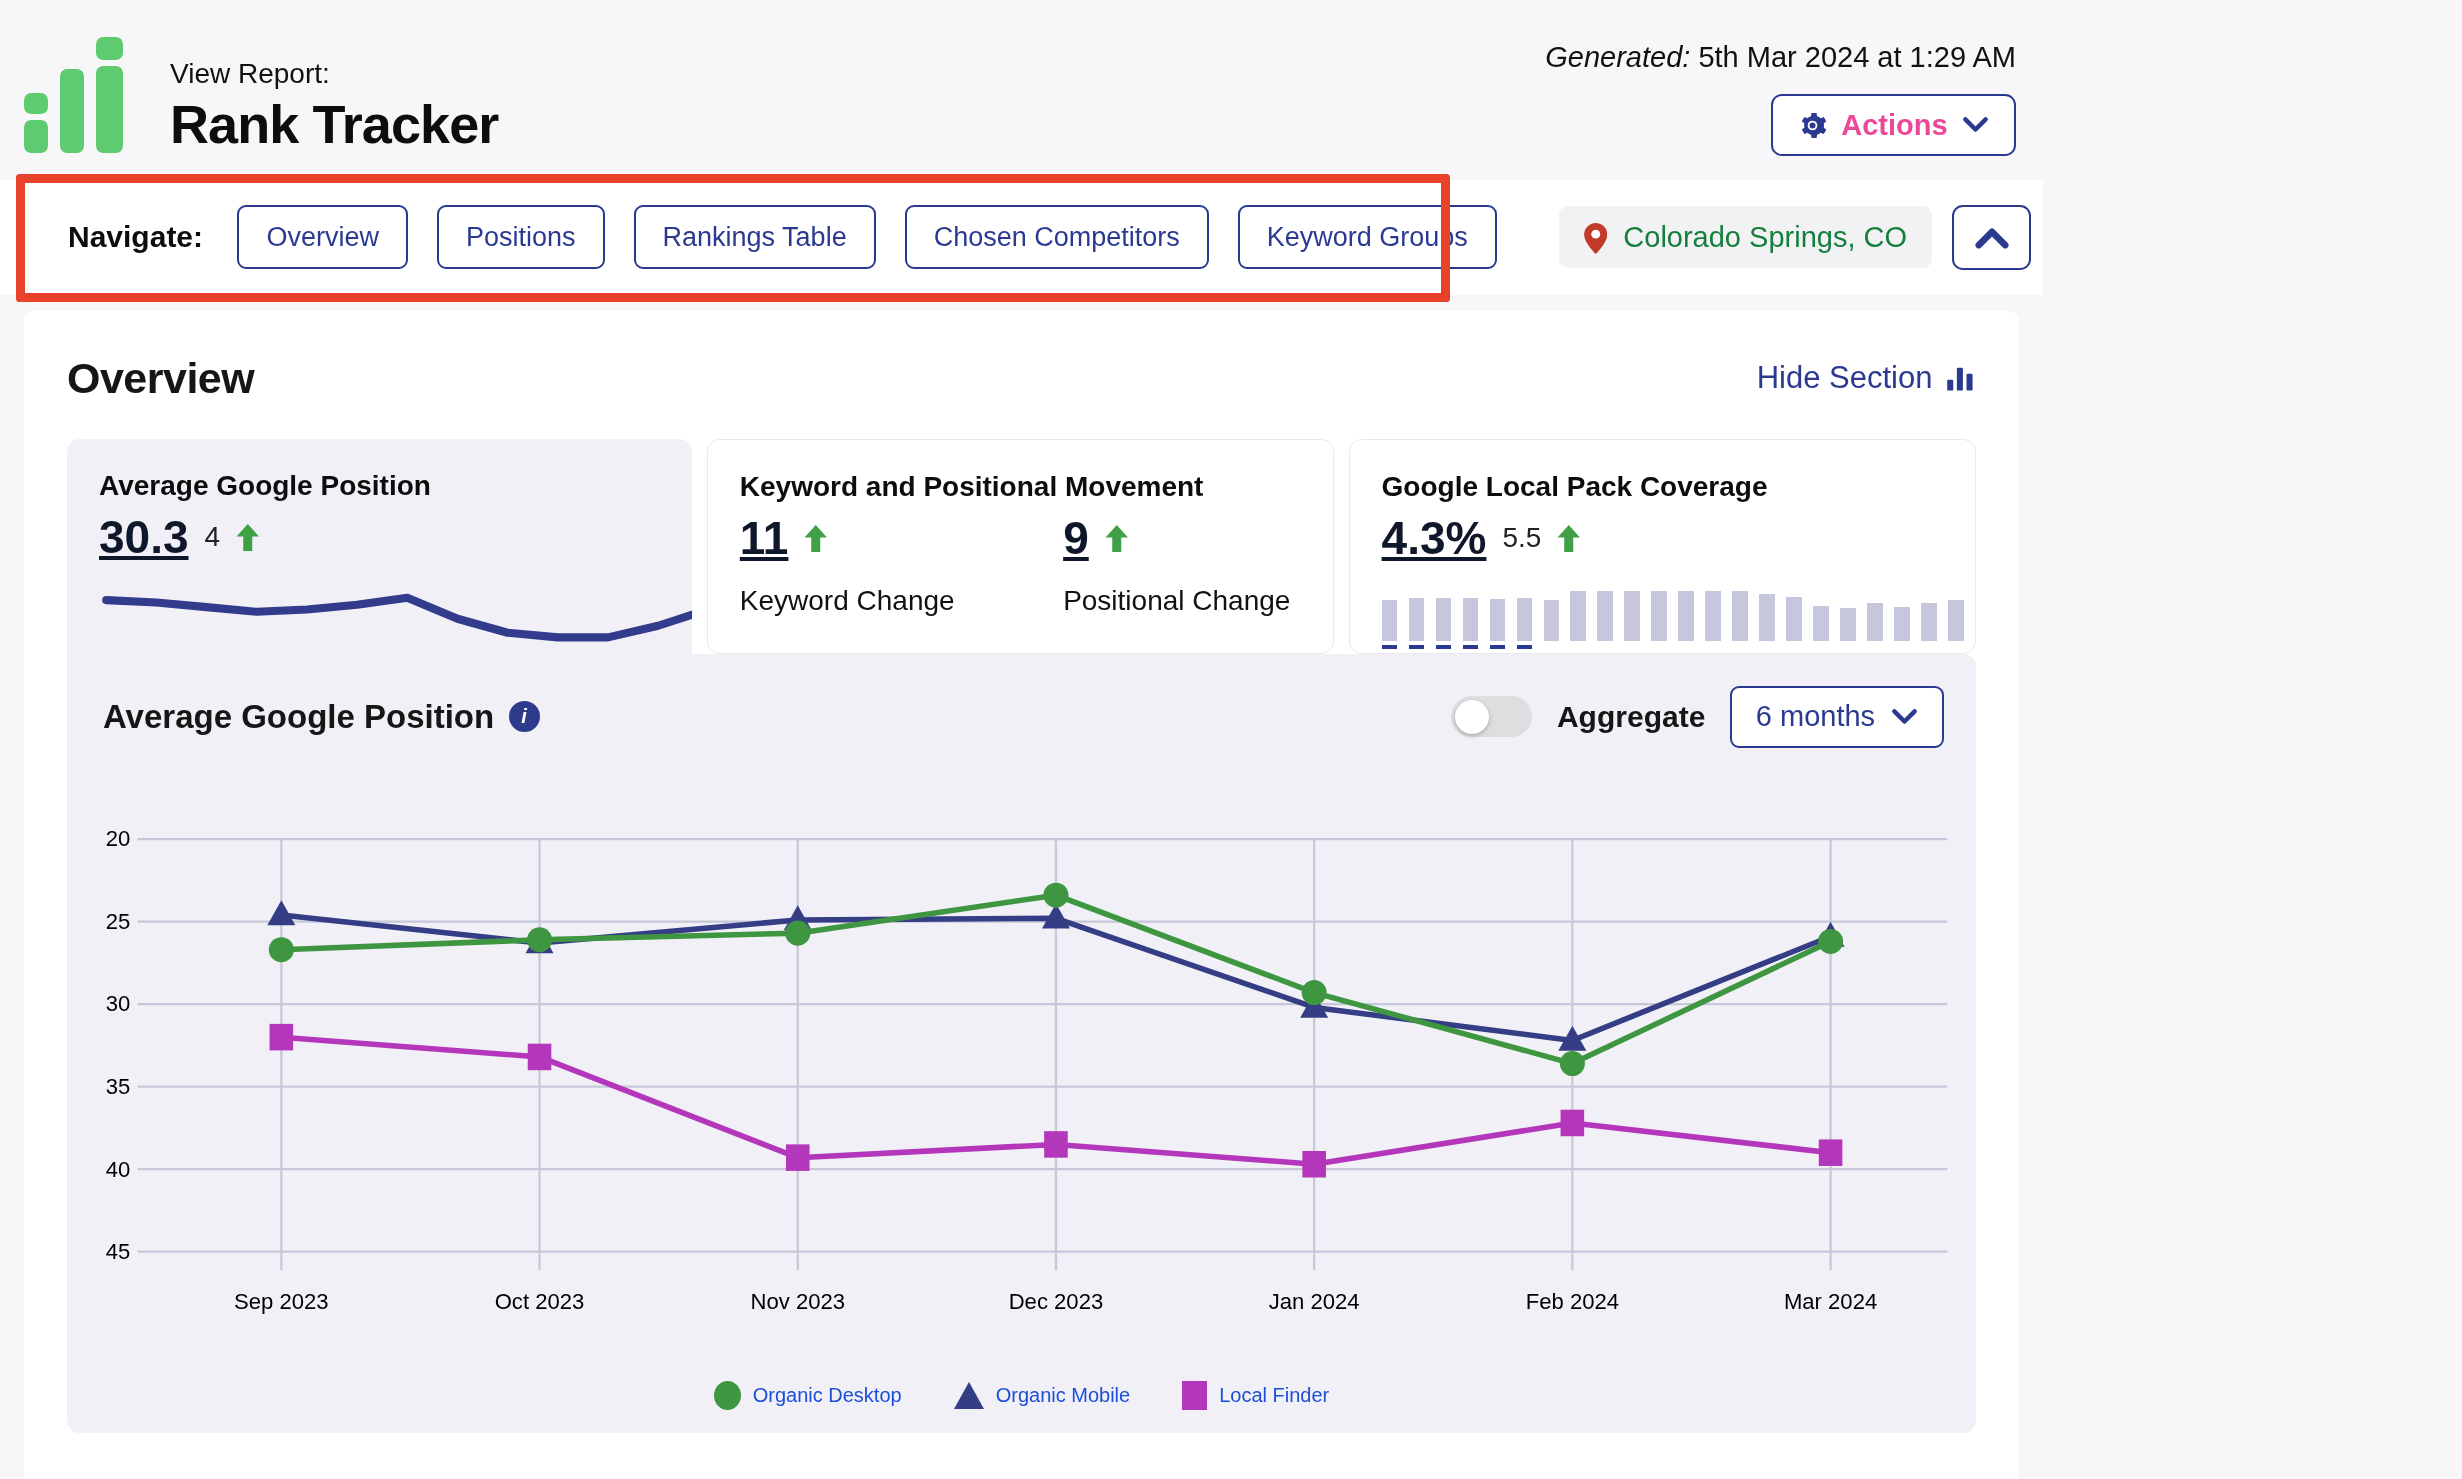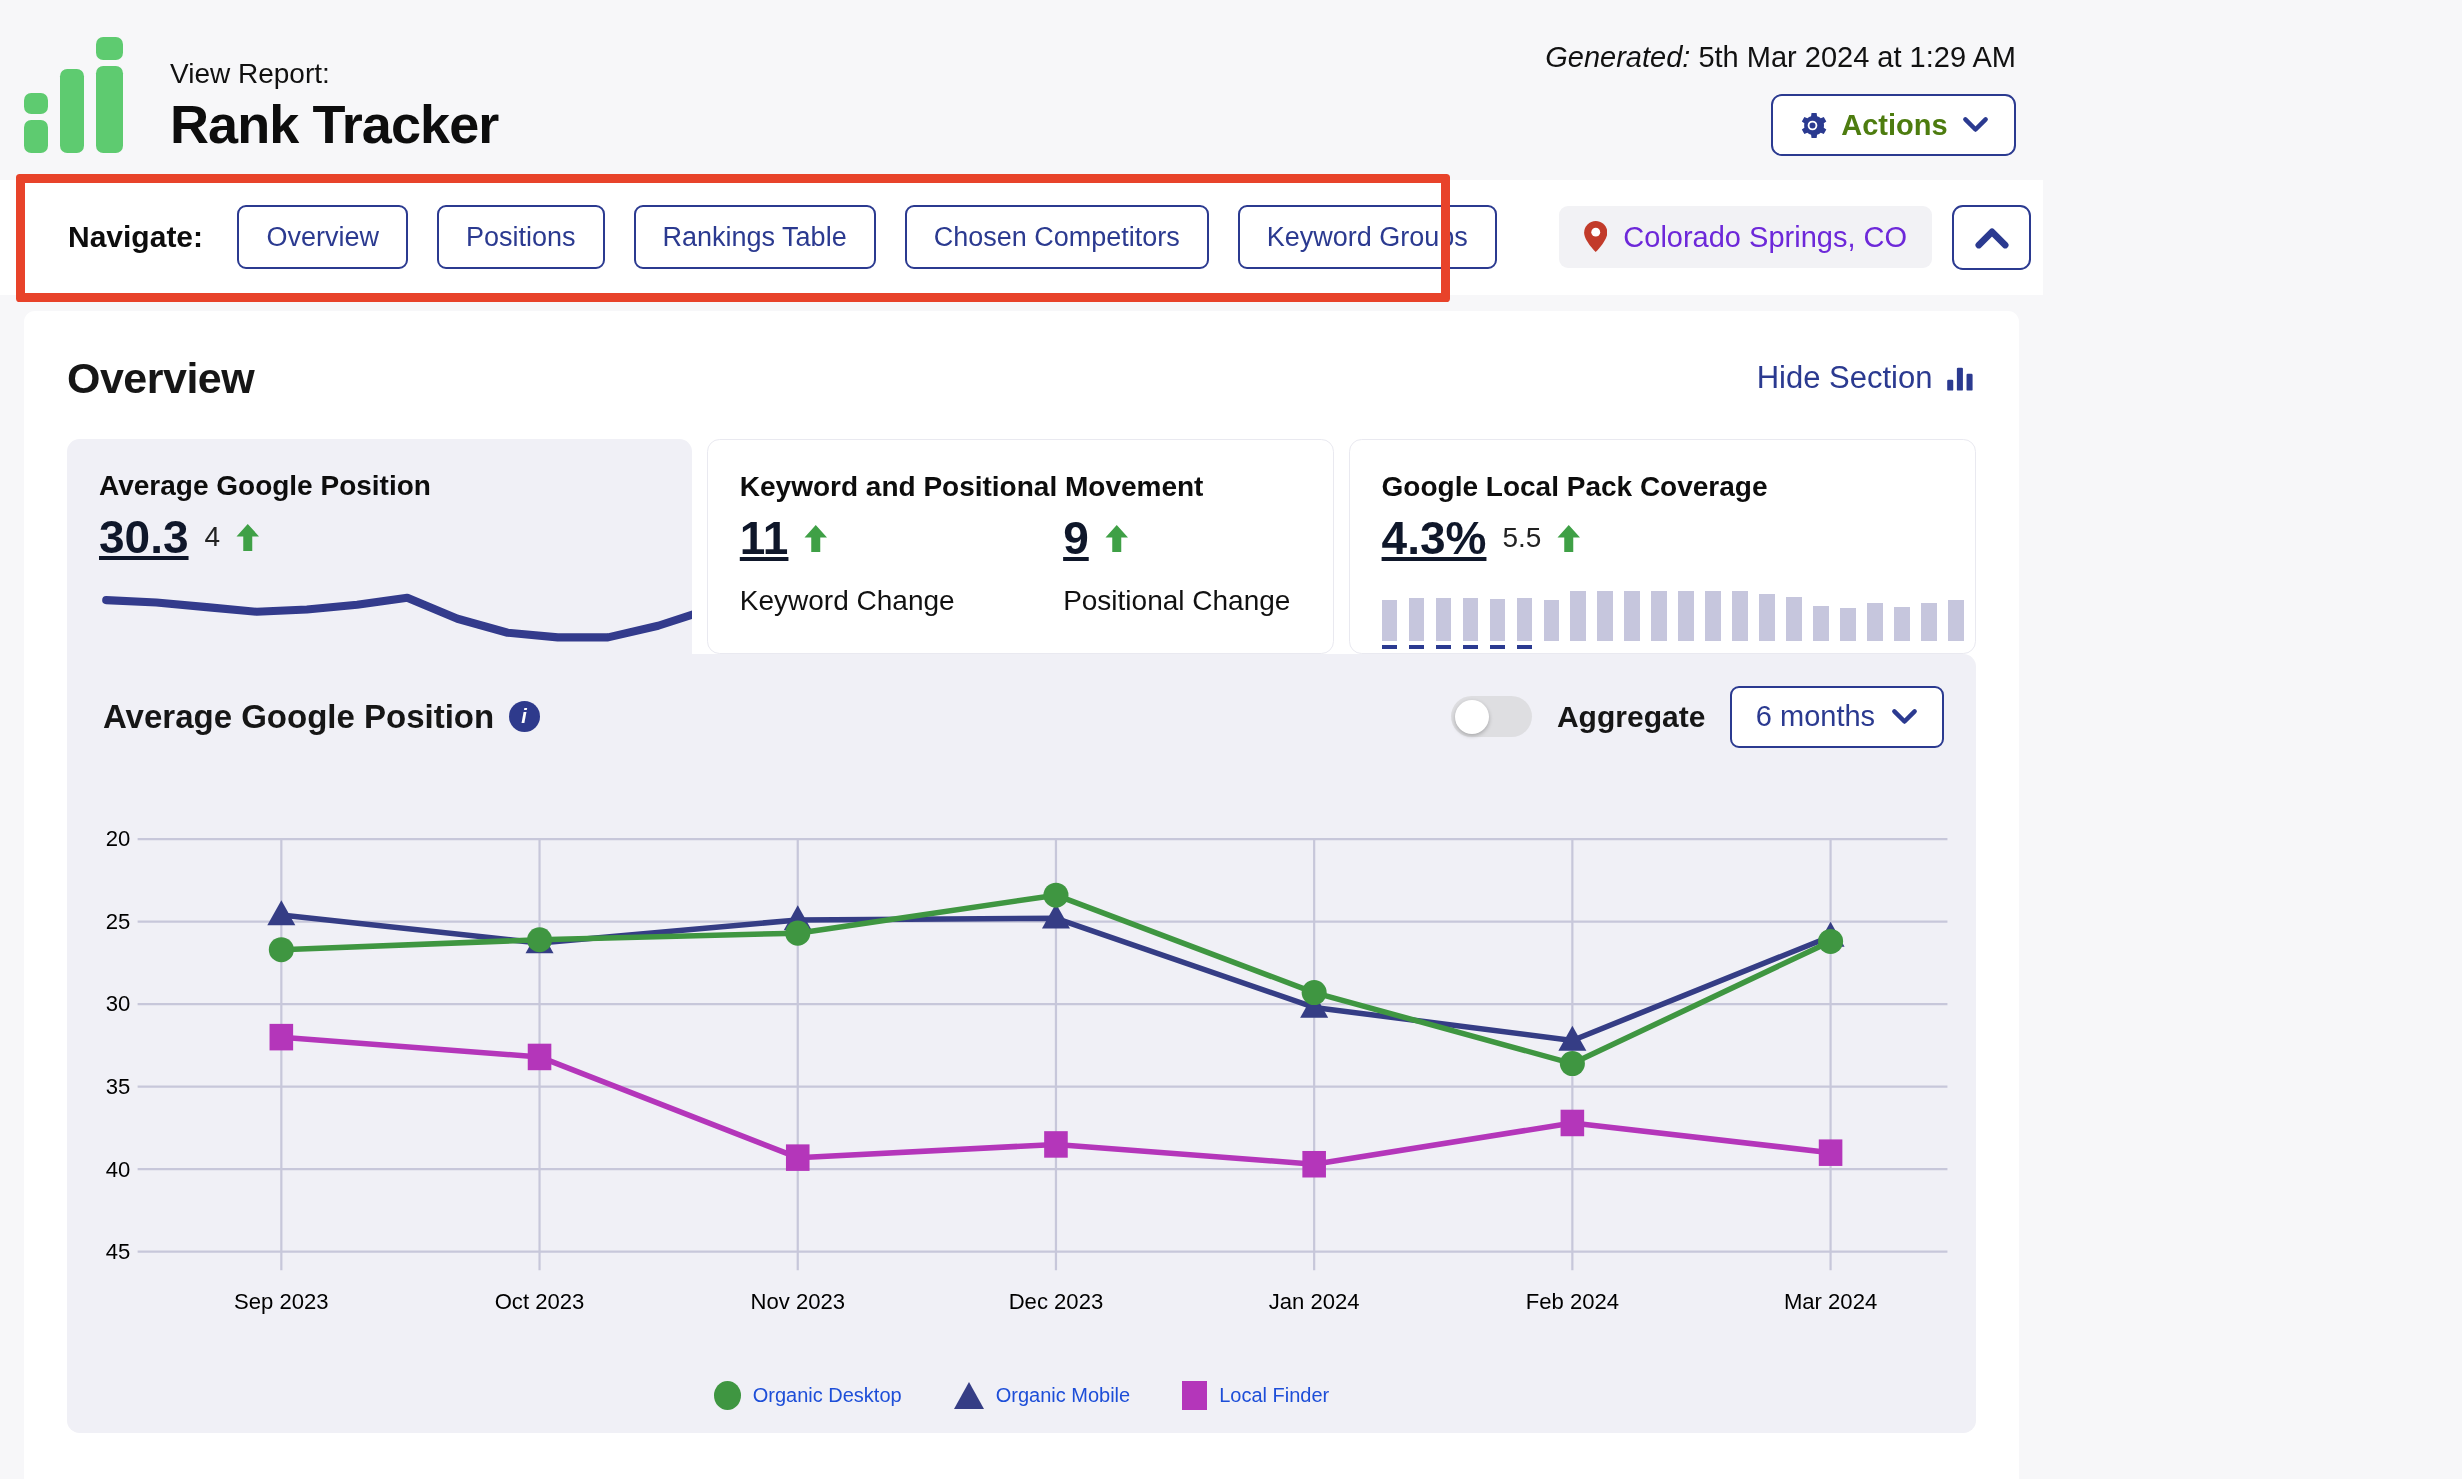--- a/index.html
+++ b/index.html
@@ -19,34 +19,34 @@
   .logo .seg { background:#5ecb70; border-radius:7.2px; width:100%; }
   .brand-text { padding-bottom:1.8px; }
   .eyebrow { font-size:28px; font-weight:500; color:#111; margin-bottom:7.2px; }
   .app-title { font-size:54px; font-weight:800; letter-spacing:-0.9px; color:#0d0d0d; line-height:1; }
   .header-right { display:flex; flex-direction:column; align-items:flex-end; gap:20px; padding-top:7.2px; }
   .generated { font-size:29px; color:#111; }
   .generated .gen-label { font-style:italic; font-weight:400;margin-top:24px; }
   .btn-outline {
     display:inline-flex; align-items:center; gap:14.4px;
     background:#fff; border:2.7px solid #2b3a90; border-radius:10.8px;
-    color:#4d7c0f; font-size:29px; font-weight:600;
+    color:#ec4899; font-size:29px; font-weight:600;
     padding:12.6px 25px; cursor:pointer; font-family:inherit;
   }
 
   
   .nav-band { background:#ffffff; padding:25px 12px 25px 68px; display:flex; align-items:center; position:relative; margin-bottom:16px; }
   .nav-left { display:flex; align-items:center; gap:29px; }
   .nav-label { font-size:30px; font-weight:700; color:#0d0d0d; margin-right:5.4px; }
   .nav-btn {
     background:#fff; border:2.3px solid #2b3a90; border-radius:9px;
     color:#2b3a90; font-size:27px; padding:14.4px 27px; cursor:pointer; font-family:inherit; white-space:nowrap;
   }
   .nav-right { margin-left:auto; display:flex; align-items:center; gap:20px; }
-  .location-pill { display:flex; align-items:flex-start; gap:16px; background:#f2f2f5; border-radius:9px; padding:14.4px 25px; font-size:29px; color:#6d28d9; cursor:pointer; }
+  .location-pill { display:flex; align-items:flex-end; gap:16px; background:#f2f2f5; border-radius:9px; padding:14.4px 25px; font-size:29px; color:#15803d; cursor:pointer; }
   .collapse-btn { width:79px; height:65px; background:#fff; border:2.7px solid #2b3a90; border-radius:10.8px; display:flex; align-items:center; justify-content:center; cursor:pointer; }
   .red-annotation {
     position:absolute; left:16px; top:-5.4px; width:1434px; height:128px;
     border:9px solid #e8432a; border-radius:3.6px; pointer-events:none;
   }
 
   
   .main-card { background:#fff; margin:0 24px; border-radius:10.8px 10.8px 0 0; padding:43px 43px 0 43px; flex:1; }
   .section-head { display:flex; align-items:center; justify-content:space-between; margin-bottom:36px; }
   .section-title { font-size:43px; font-weight:800; letter-spacing:-0.5px; }

